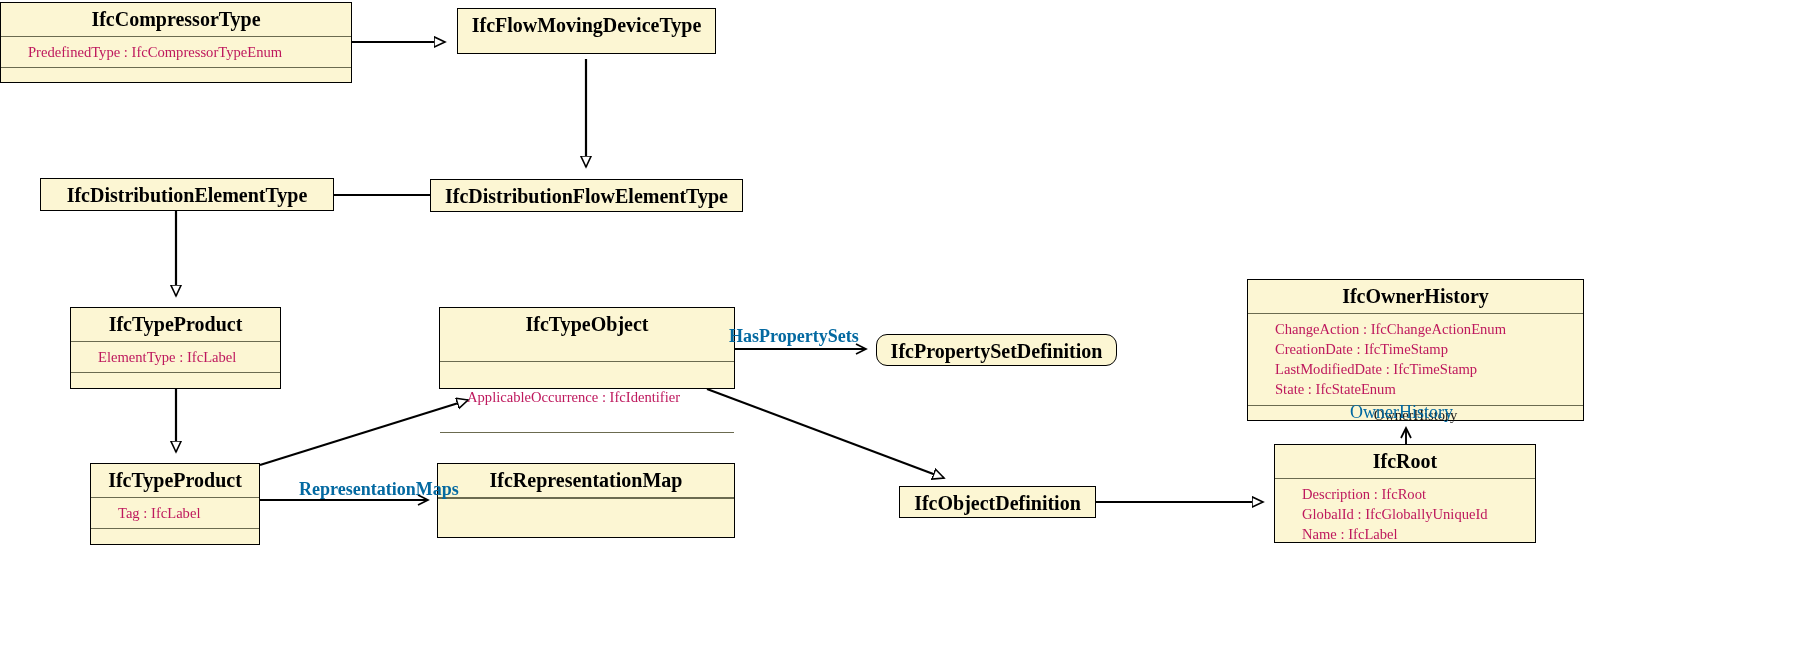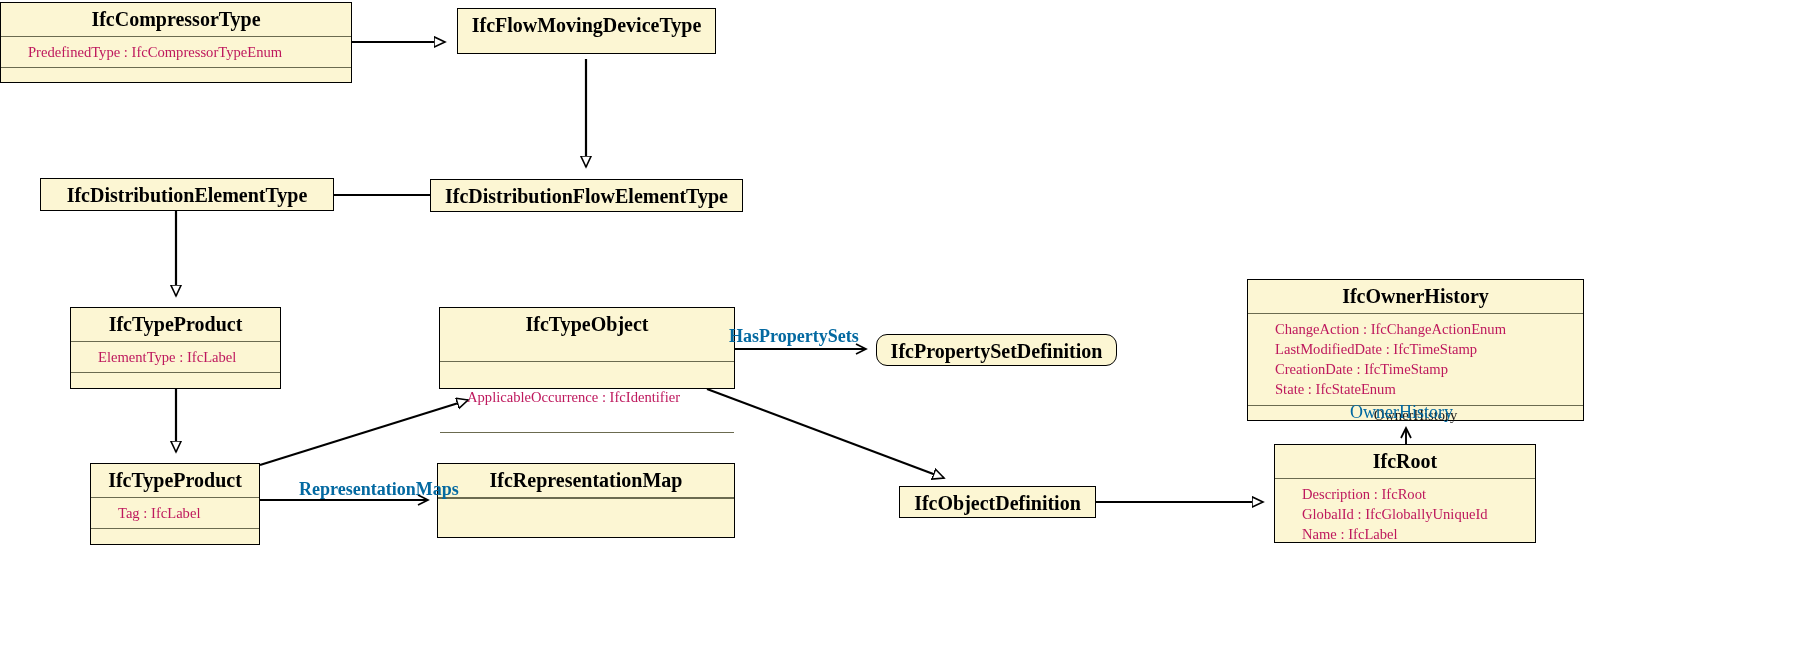--- a/index.html
+++ b/index.html
@@ -193,22 +193,22 @@
       <div class="empty"></div>
     </div>
     <div class="cls" style="left: 899px; top: 486px; width: 197px; height: 32px;">
       <div class="title">IfcObjectDefinition</div>
     </div>
     <div class="cls" style="left: 1247px; top: 279px; width: 337px; height: 142px;">
       <div class="title">IfcOwnerHistory</div>
       <div class="sep"></div>
       <div class="attrs">
         <div class="attr">ChangeAction : IfcChangeActionEnum</div>
+        <div class="attr">CreationDate : IfcTimeStamp</div>
         <div class="attr">LastModifiedDate : IfcTimeStamp</div>
-        <div class="attr">CreationDate : IfcTimeStamp</div>
         <div class="attr">State : IfcStateEnum</div>
       </div>
       <div class="sep"></div>
       <div class="footer">OwnerHistory</div>
     </div>
     <div class="cls" style="left: 1274px; top: 444px; width: 262px; height: 99px;">
       <div class="title">IfcRoot</div>
       <div class="sep"></div>
       <div class="attrs">
         <div class="attr">Description : IfcRoot</div>

